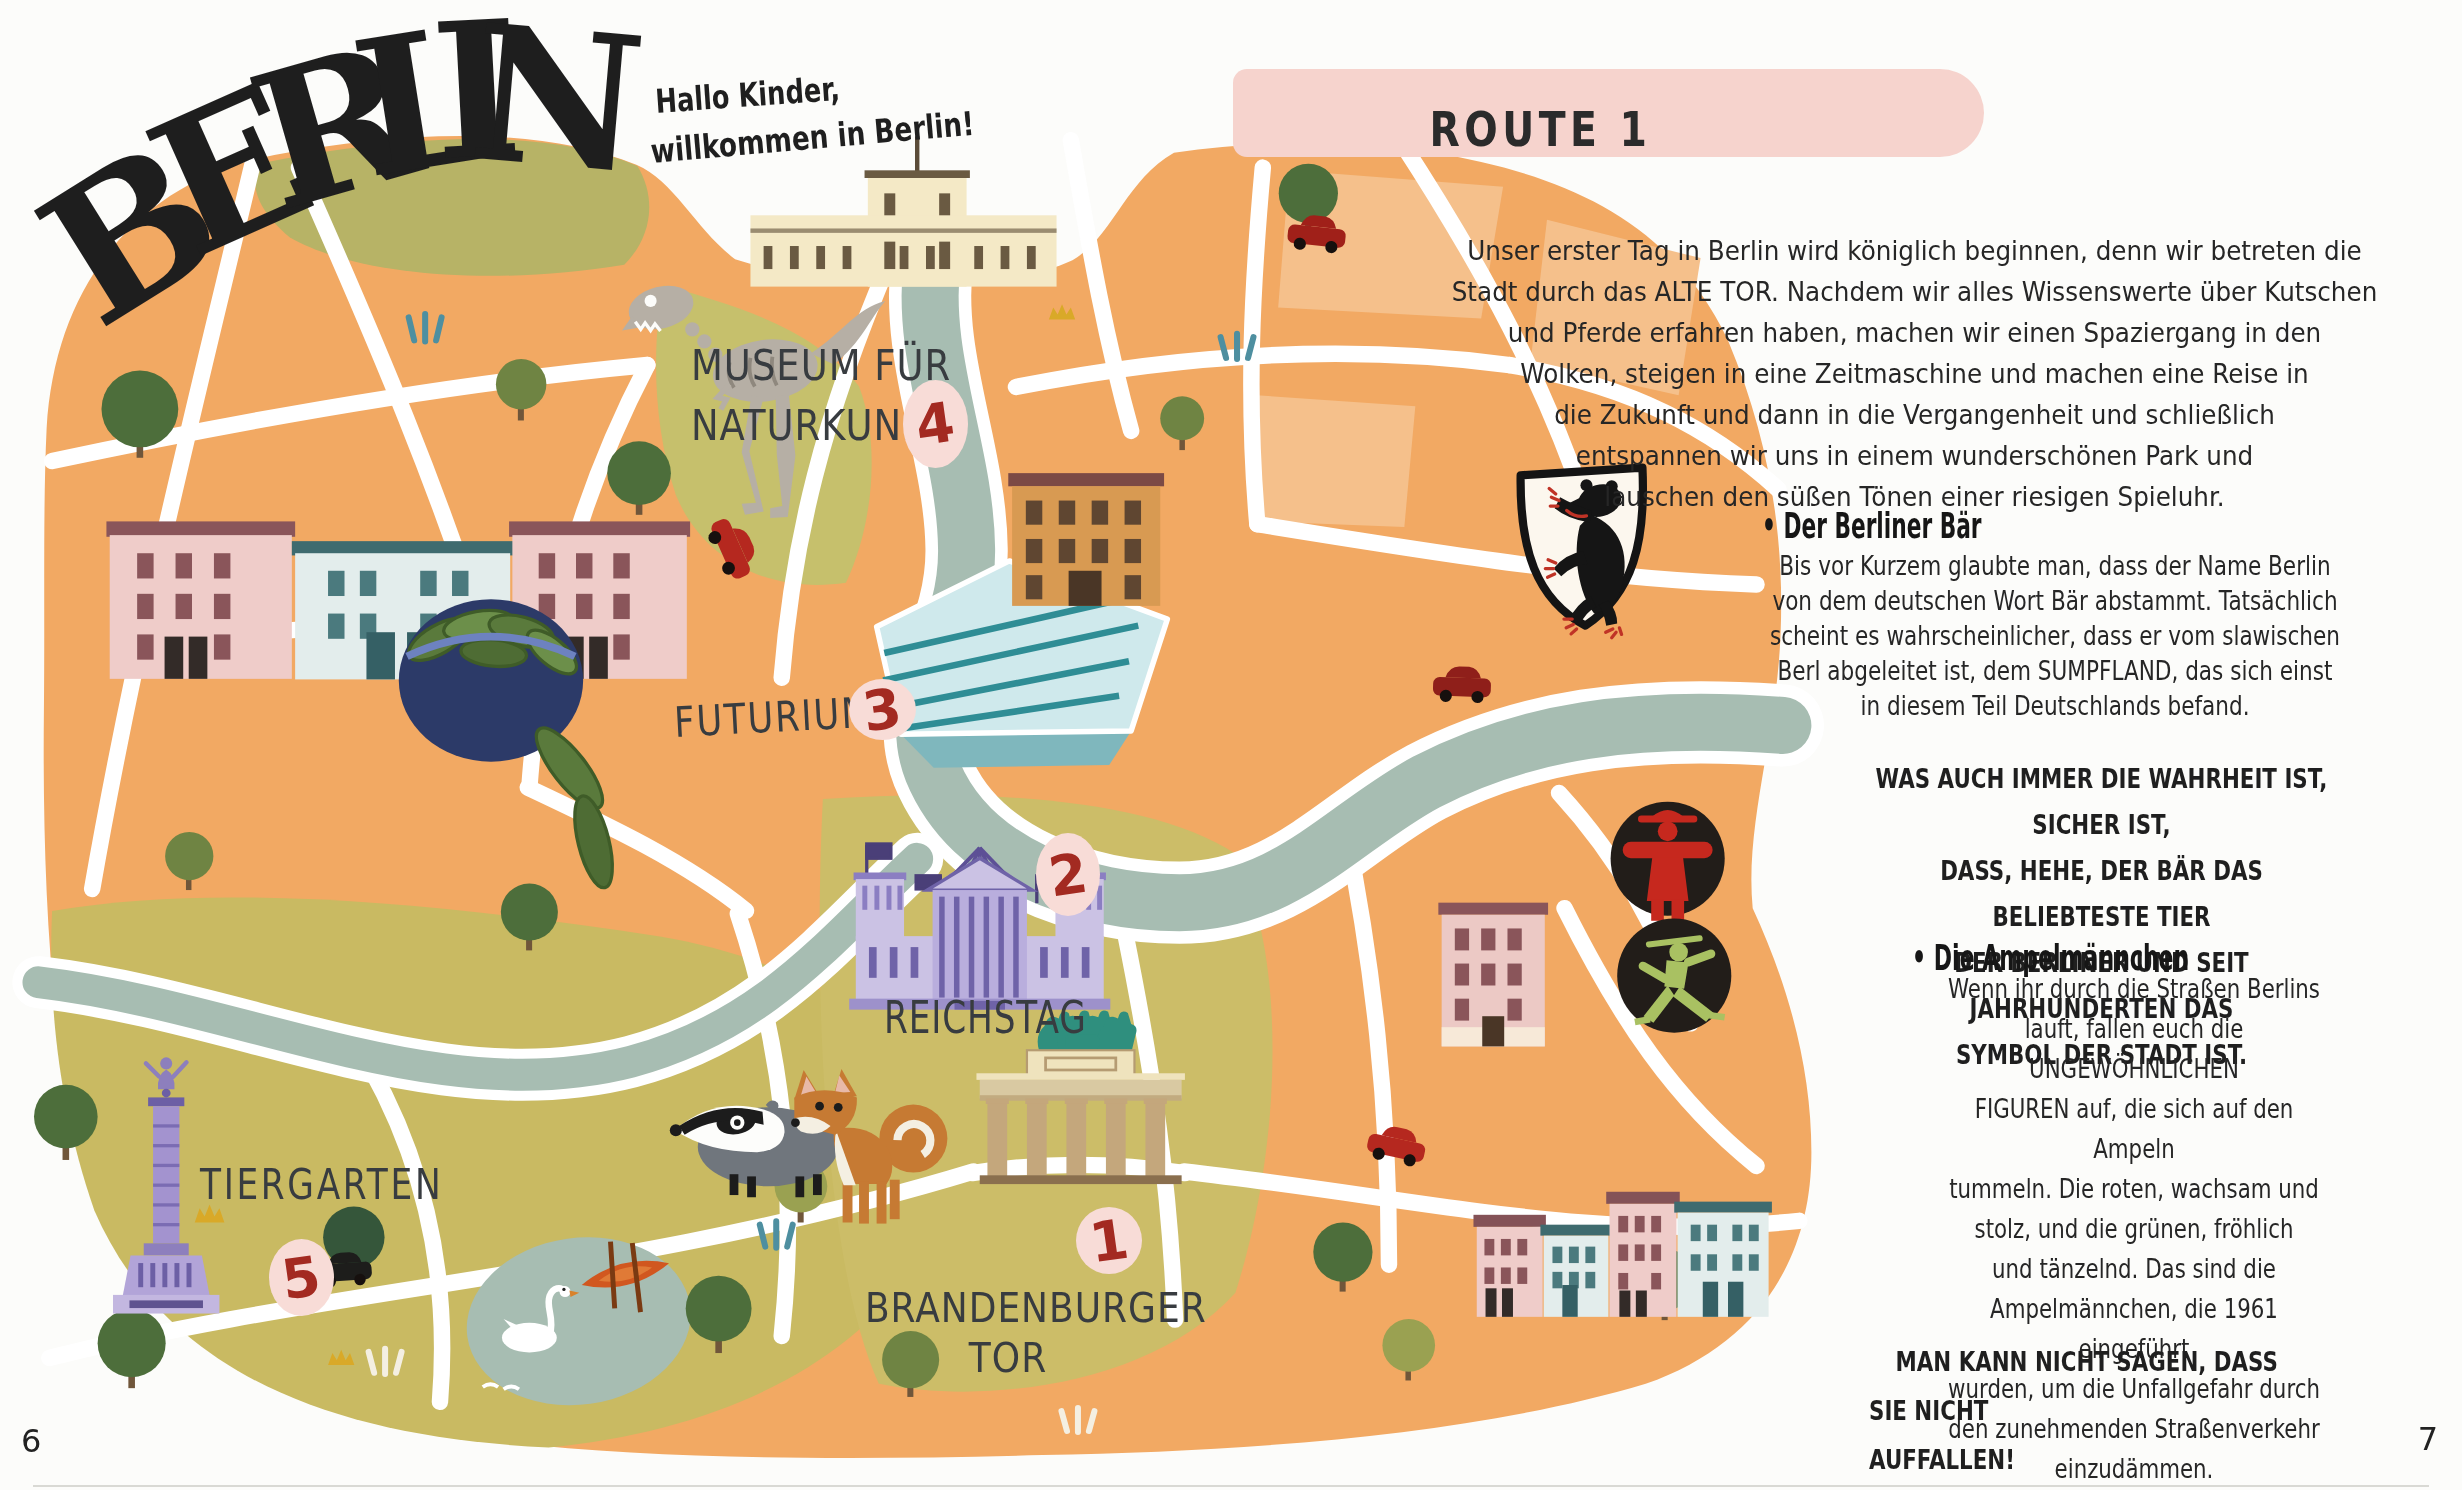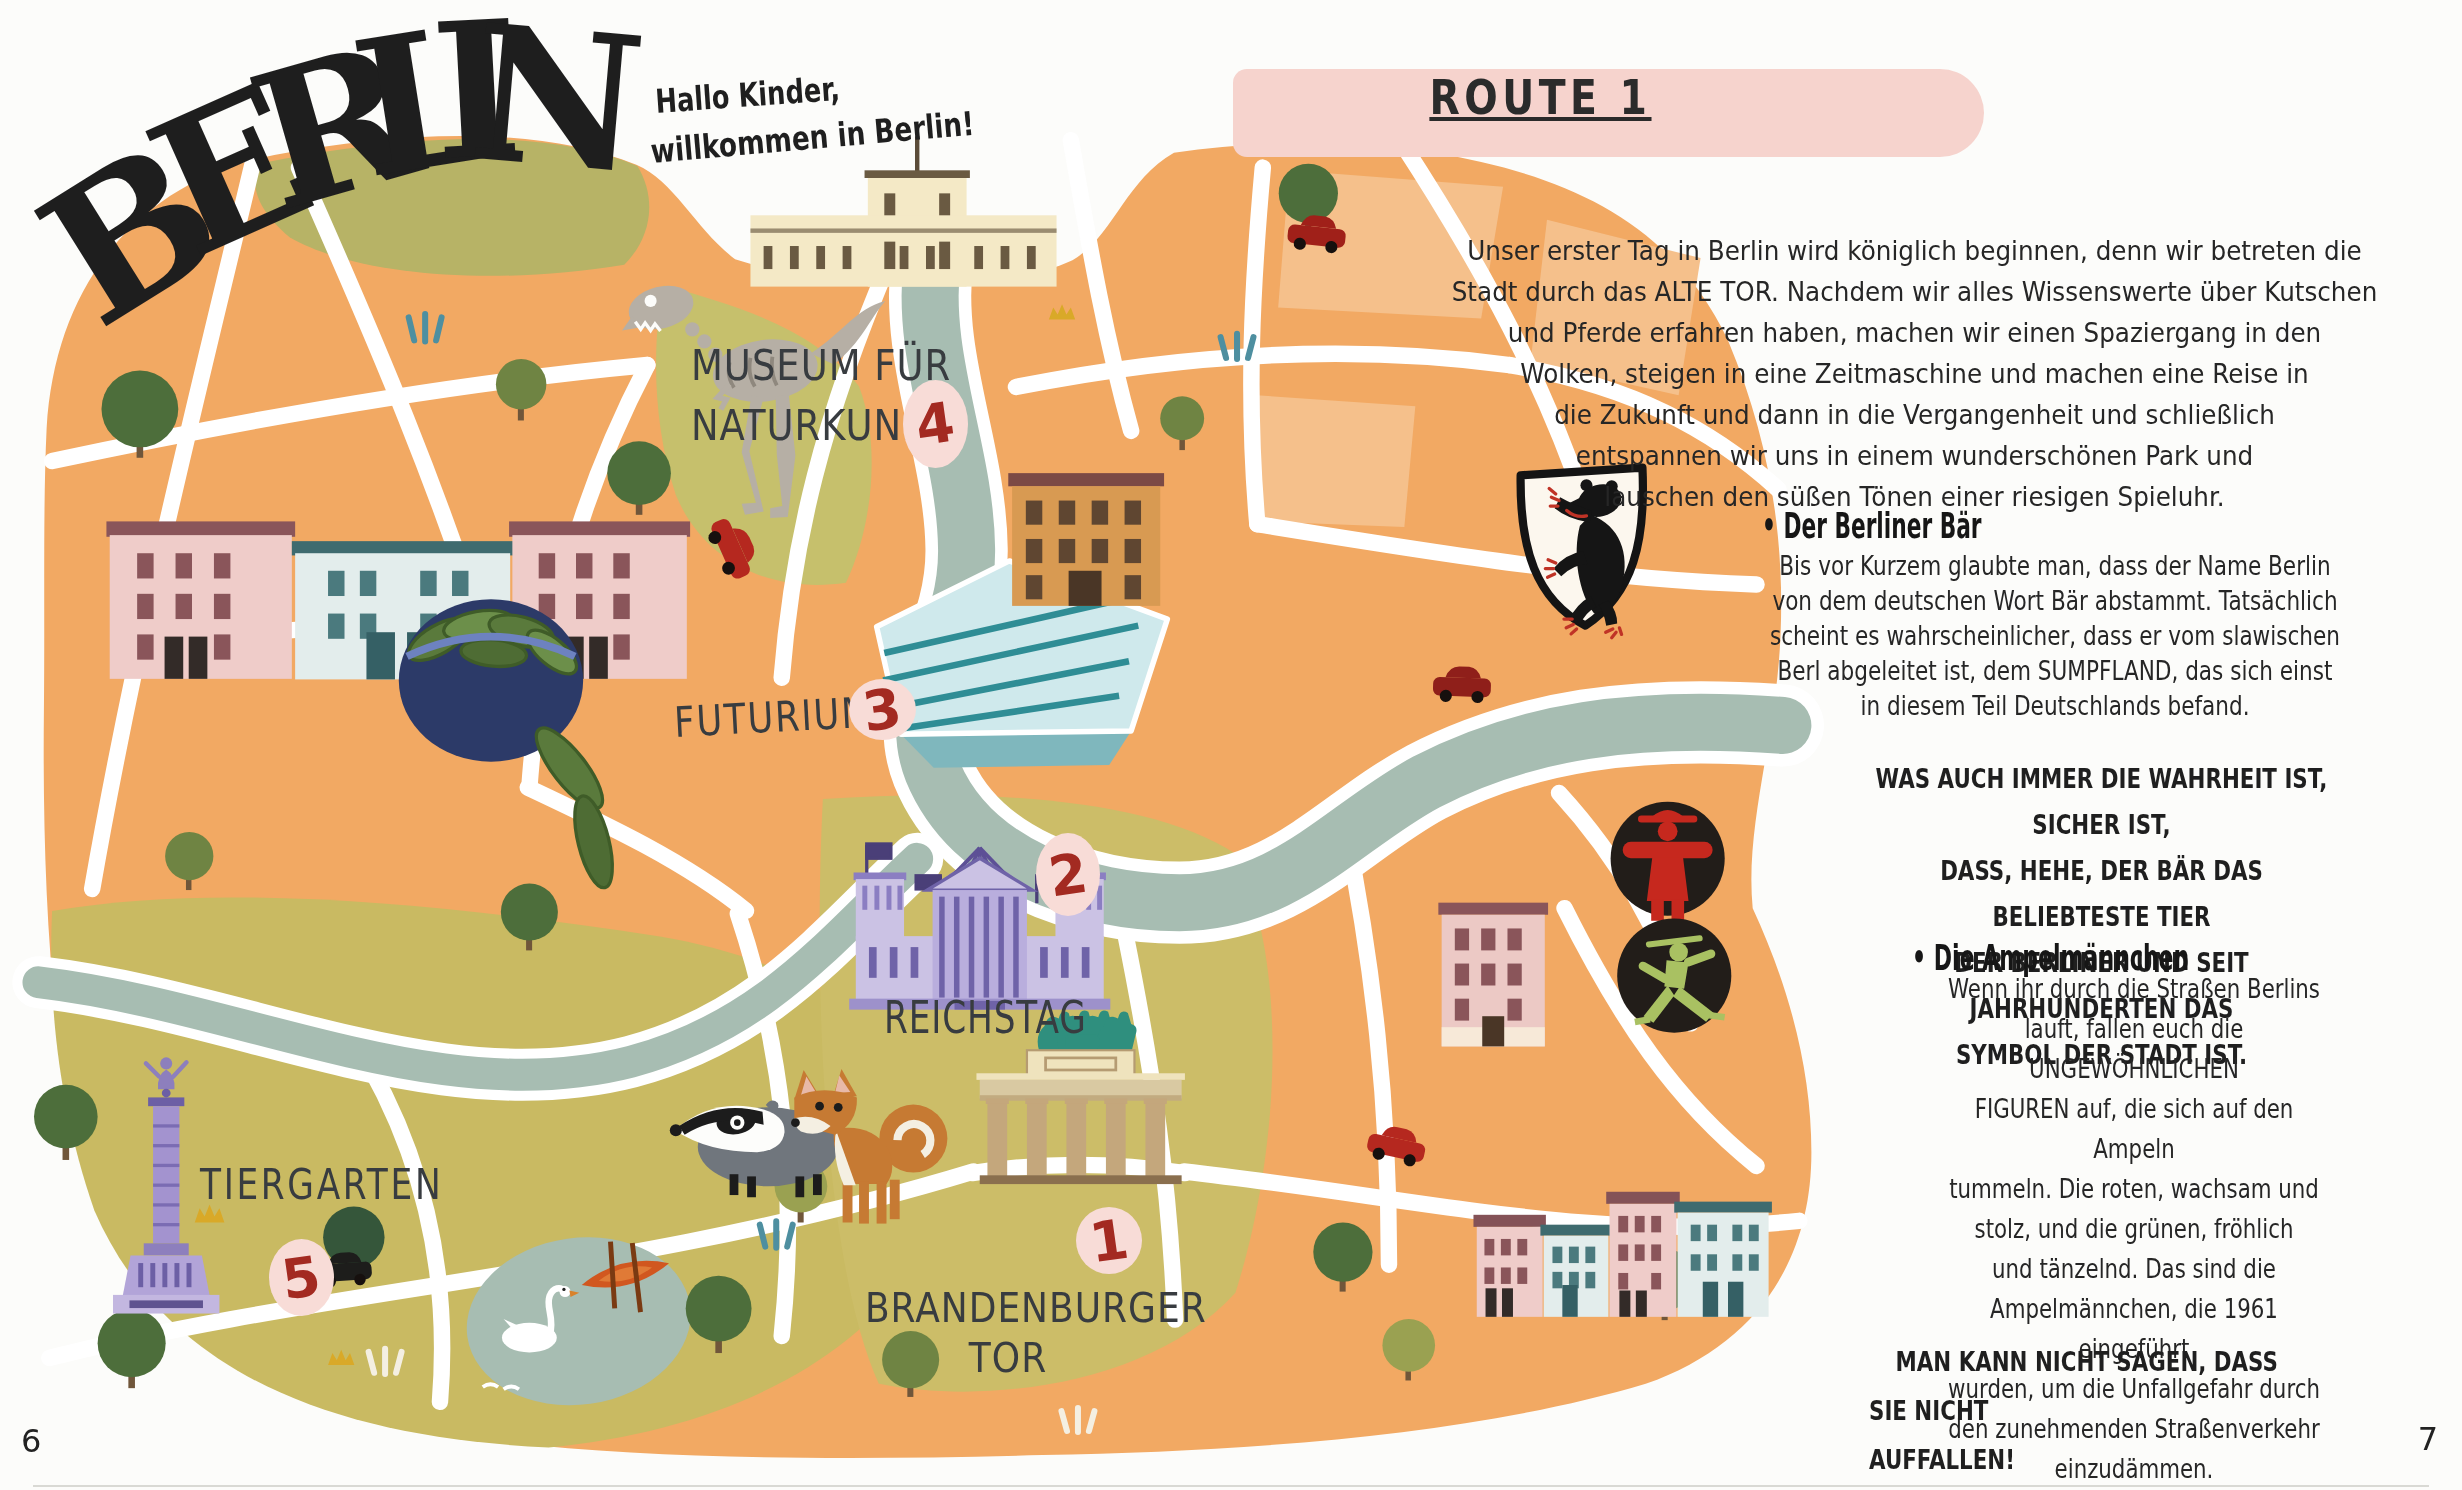--- a/index.html
+++ b/index.html
@@ -20,22 +20,22 @@
   .tl-5{left:420px;top:5.5px;transform:rotate(5deg);}
 
   
   .speech1{left:654px;top:82px;font-size:33px;font-weight:700;color:#1f1f1f;
            transform:rotate(-4deg) scaleX(.78);transform-origin:left top;white-space:nowrap;}
   .speech2{left:649px;top:132px;font-size:33px;font-weight:700;color:#1f1f1f;
            transform:rotate(-5deg) scaleX(.80);transform-origin:left top;white-space:nowrap;}
 
   
   .route-pill{left:1233px;top:69px;width:751px;height:88px;background:#f6d3cd;
-              border-radius:16.5px 52px 52px 16.5px;display:flex;align-items:flex-start;
-              justify-content:center;padding-right:137px;box-sizing:border-box;text-decoration:underline;}
+              border-radius:16.5px 52px 52px 16.5px;display:flex;align-items:flex-end;
+              justify-content:center;padding-right:137px;box-sizing:border-box;}
   .route-pill span{font-size:48px;font-weight:700;letter-spacing:5.5px;color:#2b2b2b;
                    transform:scaleX(.82);}
 
   
   .ml{white-space:pre-line;}
   .intro{left:1344px;top:230px;width:1141px;font-size:27.4px;line-height:41px;text-align:center;
          transform:scaleX(.90);transform-origin:center top;color:#262626;}
   .bear-h{left:1762px;top:506px;font-size:35px;font-weight:700;color:#161616;
           transform:scaleX(.62);transform-origin:left top;white-space:nowrap;}
   .bear-b{left:1701px;top:549px;width:708px;font-size:26px;line-height:35px;text-align:center;

